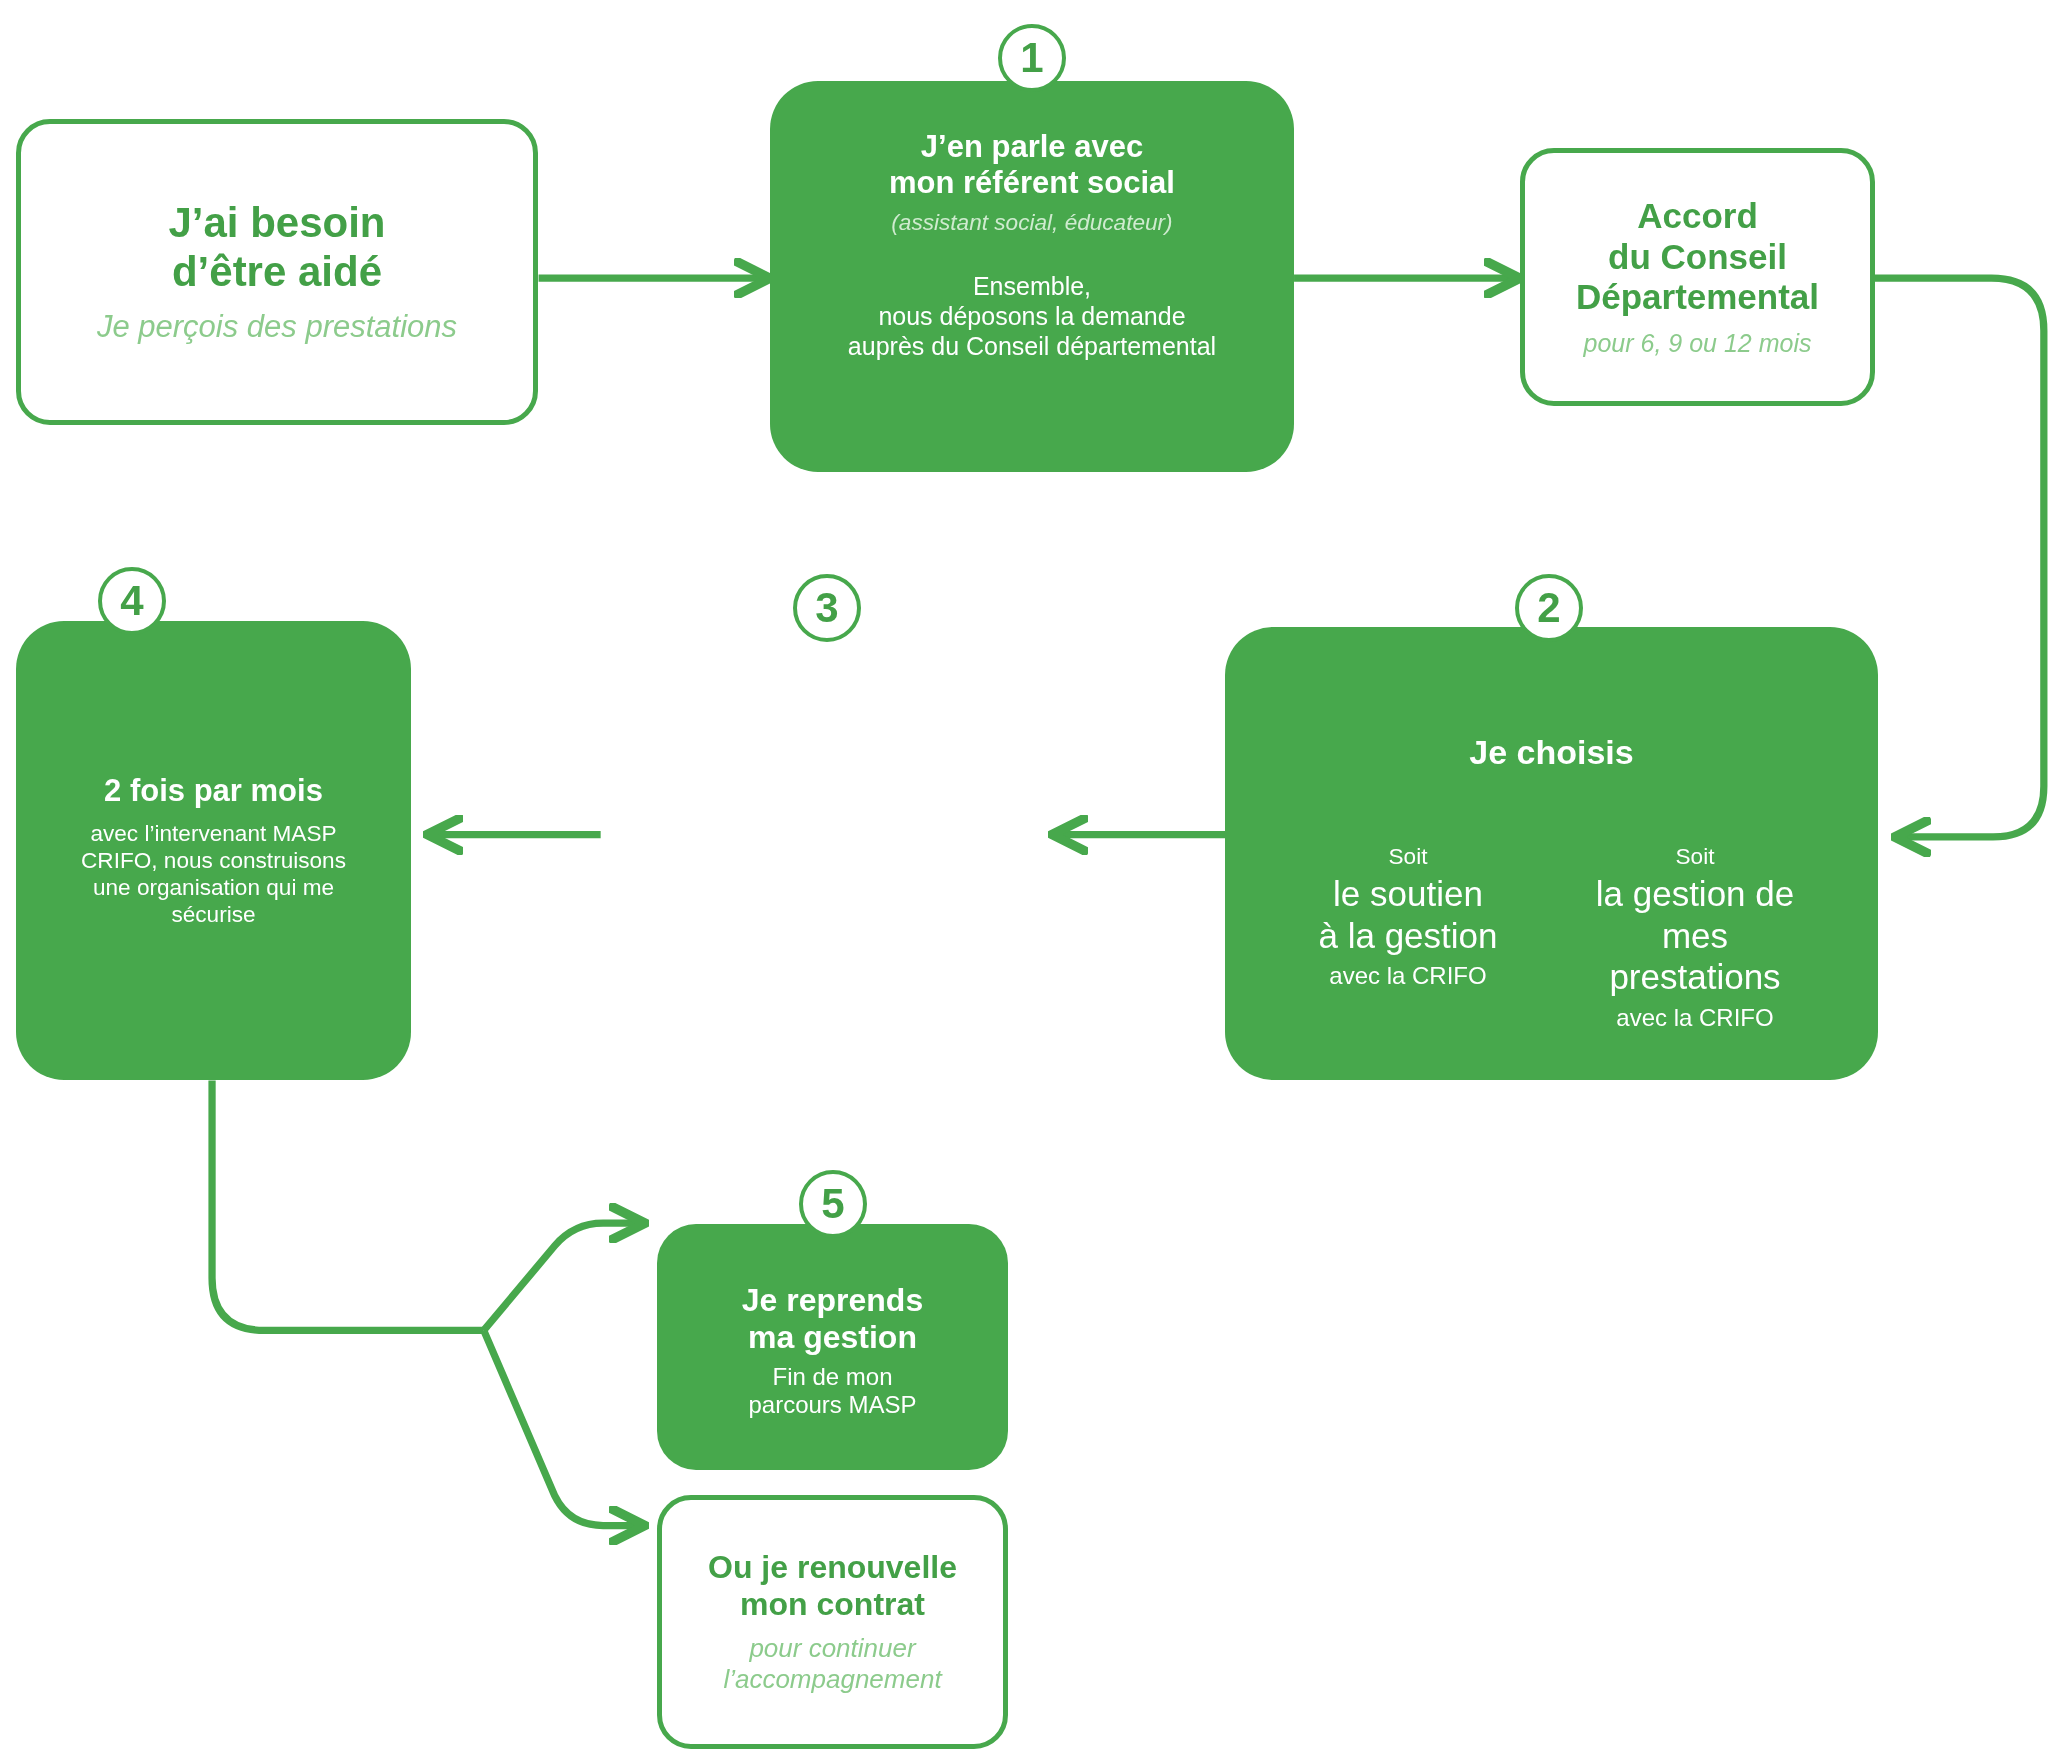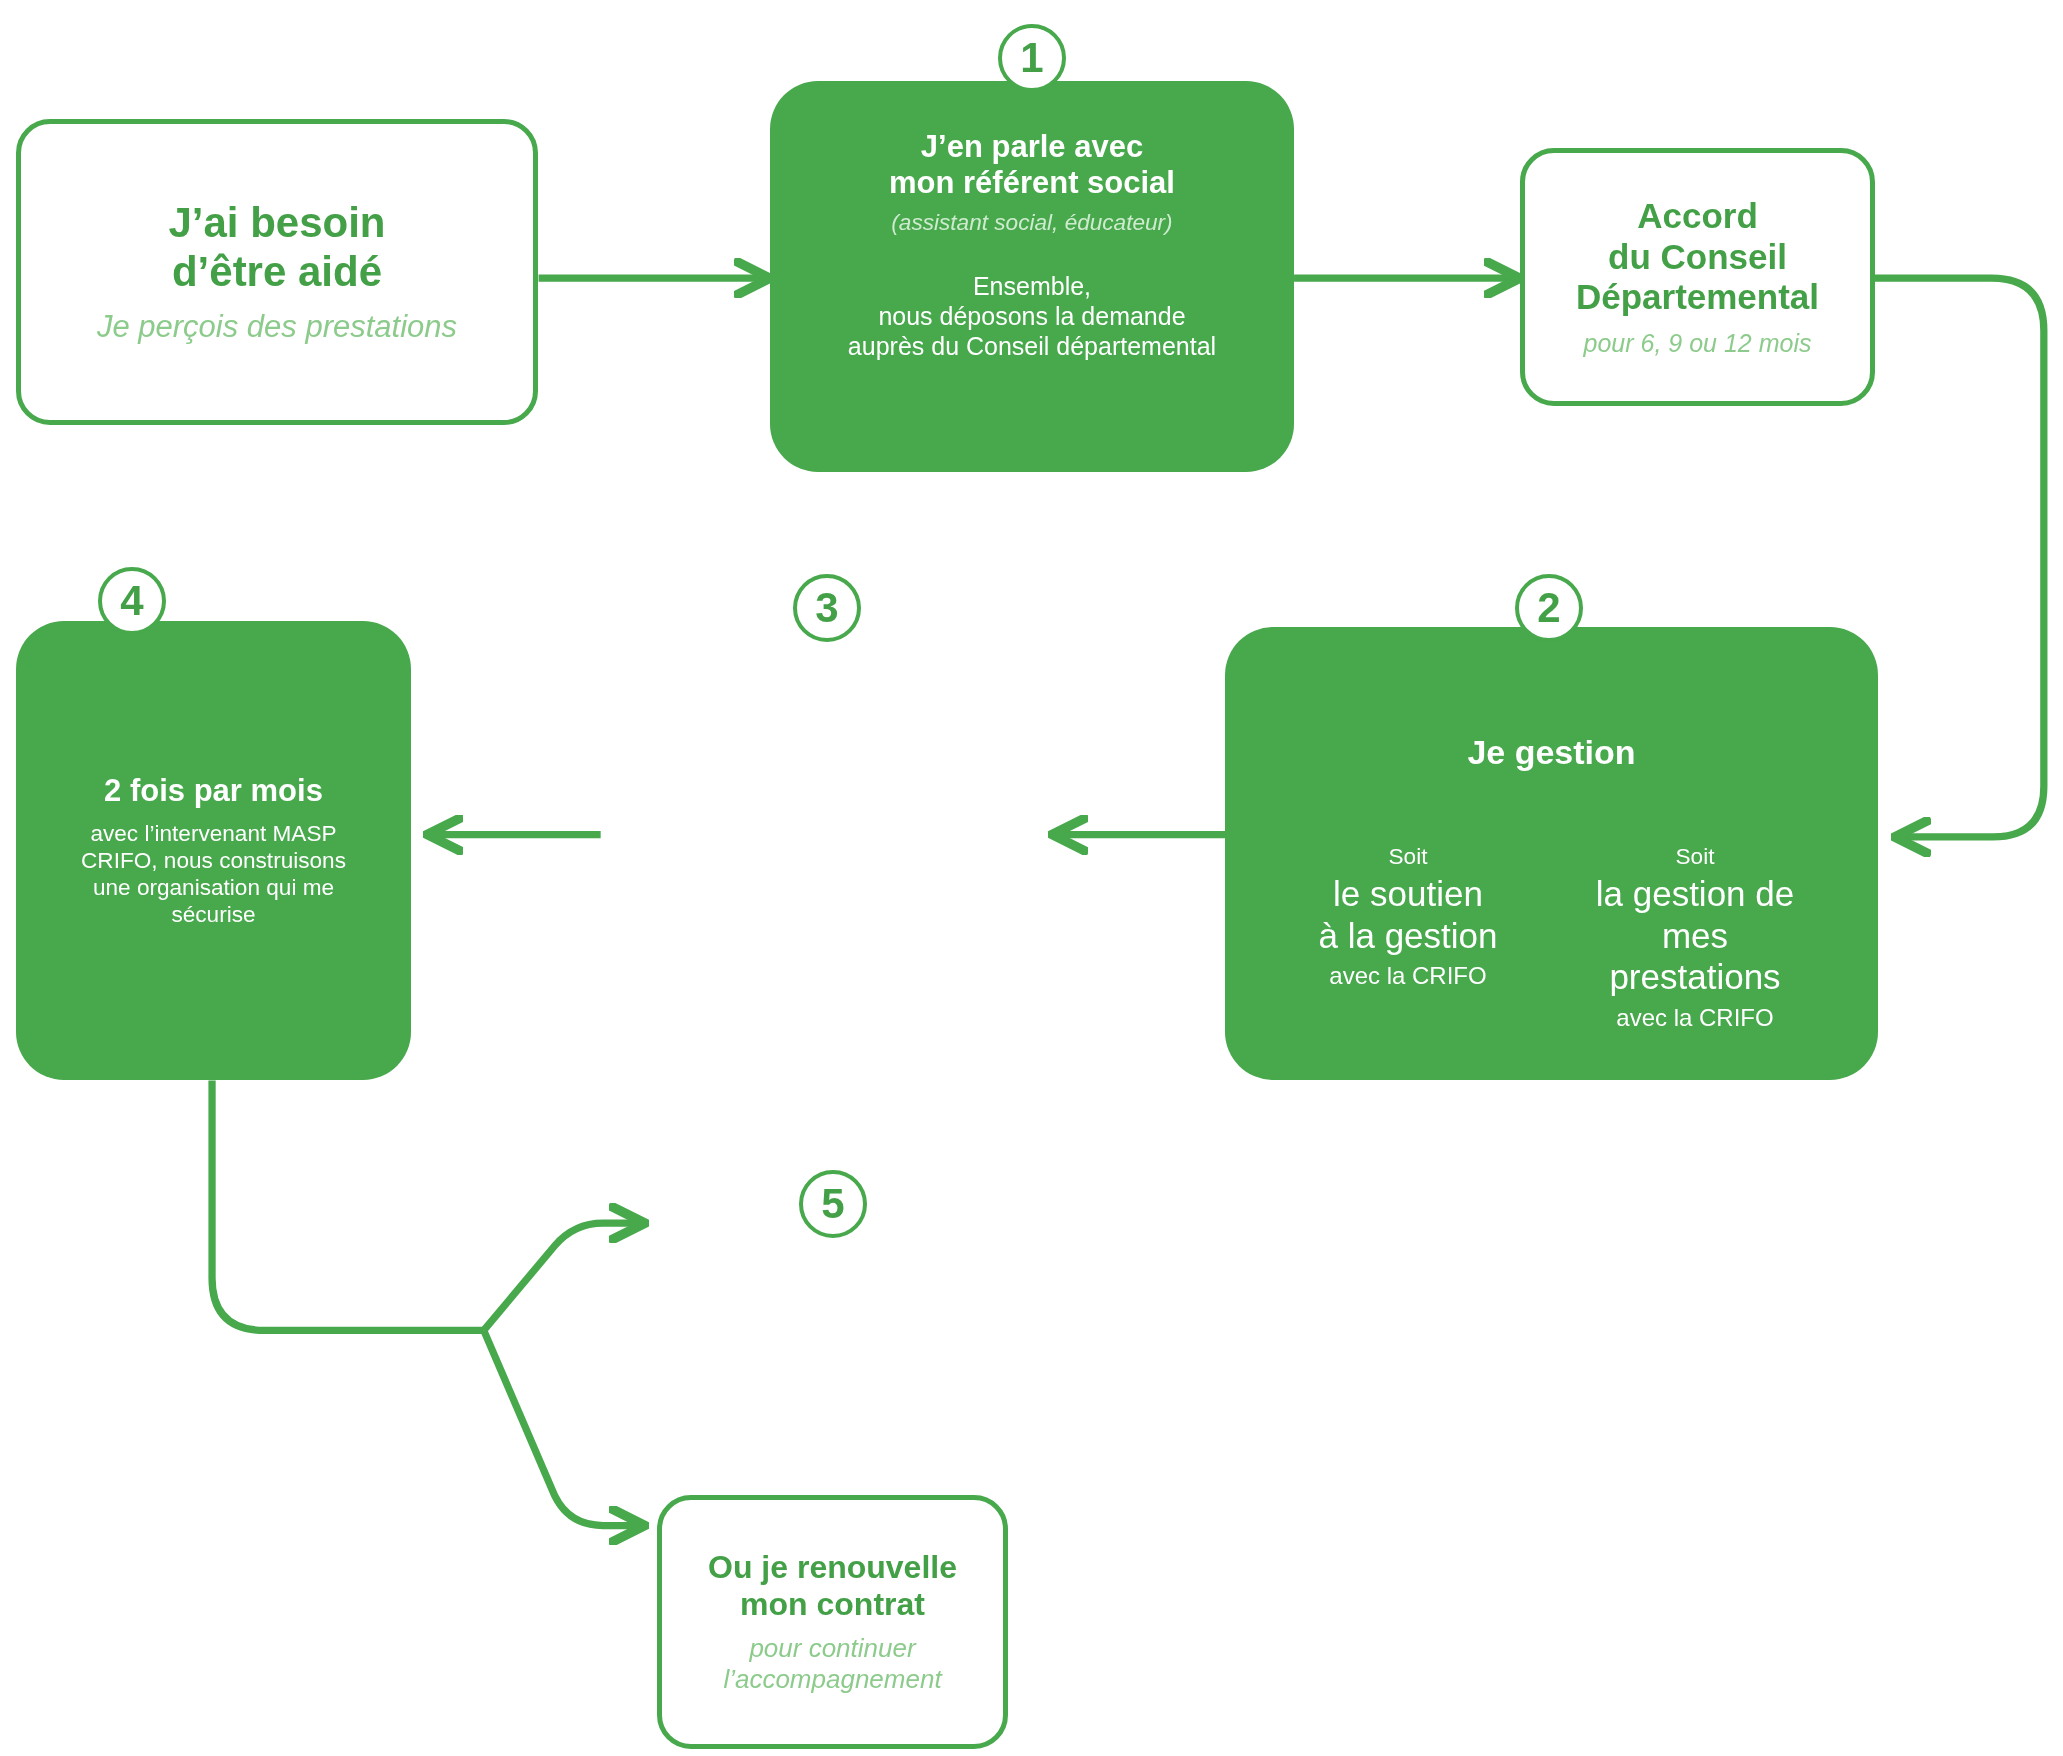--- a/index.html
+++ b/index.html
@@ -120,21 +120,21 @@
   <div class="node outline" style="left:1520px; top:148px; width:355px; height:258px;">
     <div class="node-inner" style="top:0;bottom:0;">
       <div class="ttl" style="font-size:35px;">Accord</div>
       <div class="ttl" style="font-size:35px;">du Conseil</div>
       <div class="ttl" style="font-size:35px;">Départemental</div>
       <div class="sub" style="font-size:25px;font-style:italic;margin-top:9.7px;">pour 6, 9 ou 12 mois</div>
     </div>
   </div>
 
   <div class="node filled" style="left:1225px; top:627px; width:653px; height:453px;">
-    <div class="jechoisis" style="top:106px;">Je gestion</div>
+    <div class="jechoisis" style="top:106px;">Je choisis</div>
     <div class="choice-wrap" style="top:216px;">
       <div class="choice-col">
         <div class="soit">Soit</div>
         <div class="choice-main">le soutien</div>
         <div class="choice-main" style="margin-top:0;">à la gestion</div>
         <div class="choice-foot">avec la CRIFO</div>
       </div>
       <div class="choice-col">
         <div class="soit">Soit</div>
         <div class="choice-main">la gestion de</div>
@@ -157,20 +157,28 @@
       <div class="sub" style="font-size:22.6px;margin-top:11.3px;">avec l’intervenant MASP</div>
       <div class="sub" style="font-size:22.6px;">CRIFO, nous construisons</div>
       <div class="sub" style="font-size:22.6px;">une organisation qui me</div>
       <div class="sub" style="font-size:22.6px;">sécurise</div>
     </div>
   </div>
   <div class="badge" style="left:98px; top:567px;">
     <span>4</span>
   </div>
 
+  <div class="node filled" style="left:657px; top:1224px; width:351px; height:246px; border-radius:39px;">
+    <div class="node-inner" style="top:58px;">
+      <div class="ttl" style="font-size:32px;">Je reprends</div>
+      <div class="ttl" style="font-size:32px;">ma gestion</div>
+      <div class="sub" style="font-size:24px;margin-top:6.4px;">Fin de mon</div>
+      <div class="sub" style="font-size:24px;">parcours MASP</div>
+    </div>
+  </div>
   <div class="badge" style="left:799px; top:1170px;">
     <span>5</span>
   </div>
 
   <div class="node outline" style="left:657px; top:1495px; width:351px; height:254px;">
     <div class="node-inner" style="top:0;bottom:0;">
       <div class="ttl" style="font-size:32px;">Ou je renouvelle</div>
       <div class="ttl" style="font-size:32px;">mon contrat</div>
       <div class="sub" style="font-size:26px;font-style:italic;margin-top:9.7px;">pour continuer</div>
       <div class="sub" style="font-size:26px;font-style:italic;">l’accompagnement</div>

